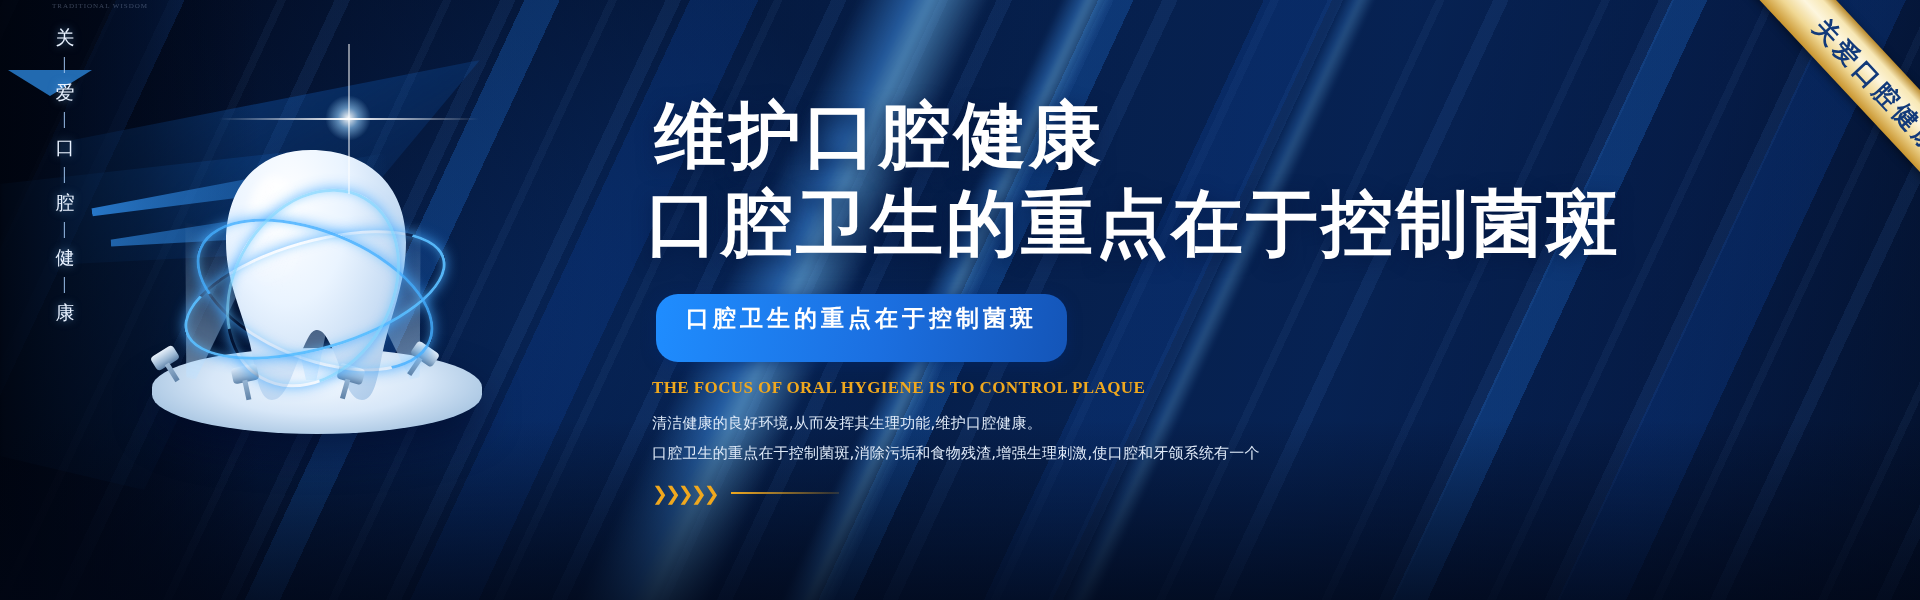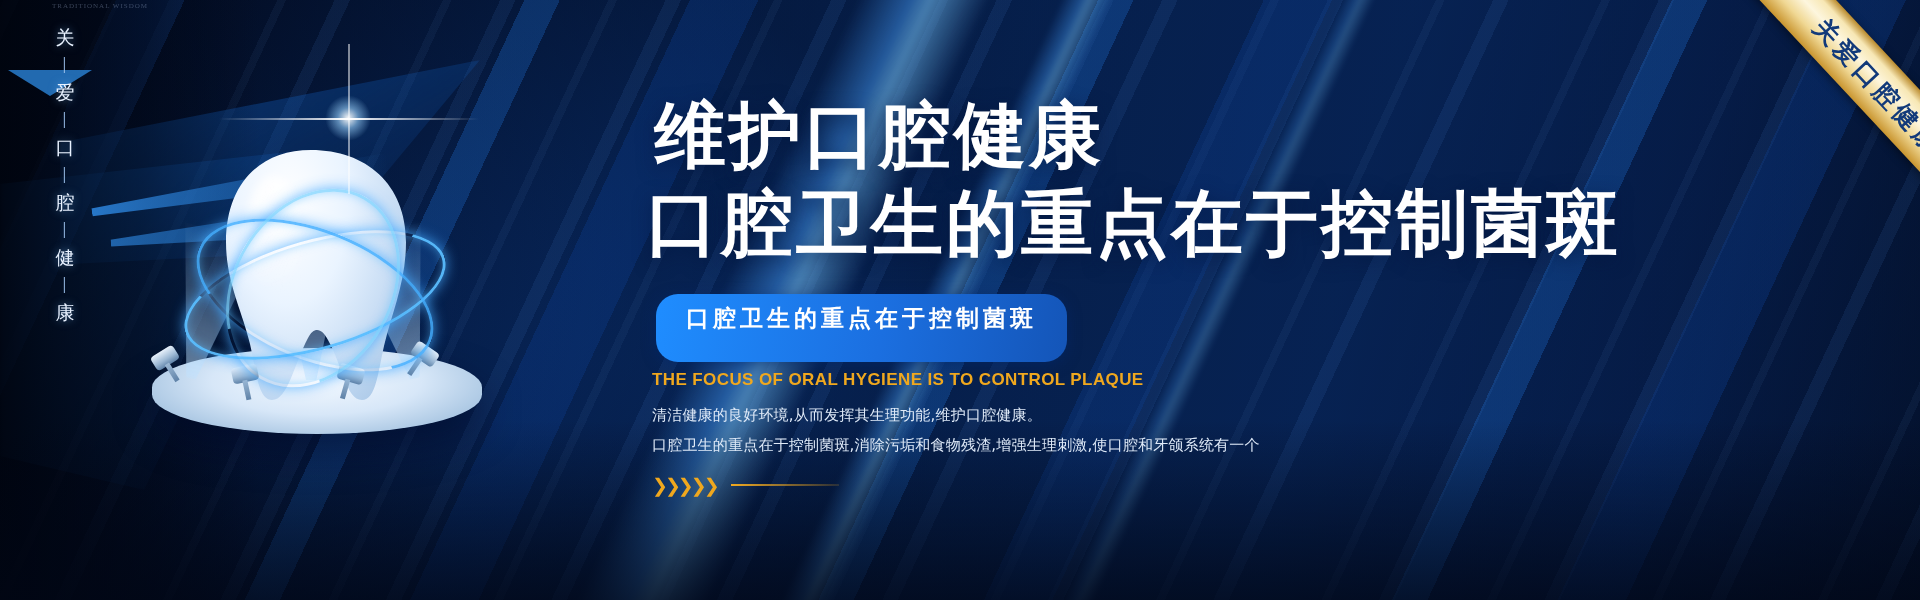--- a/index.html
+++ b/index.html
@@ -245,23 +245,23 @@
     border-radius:22px;
     background:linear-gradient(100deg, #1f8dff 0%, #1b6fe0 55%, #1455b8 100%);
     box-shadow:0 3px 14px rgba(0,40,110,.55);
   }
   .pill-text {
     color:#ffffff; font-size:23px; font-weight:bold; letter-spacing:4px;
     font-family:"DejaVu Sans", sans-serif; white-space:nowrap;
   }
 
   .eng {
-    margin-top:8px; margin-left:4px;
+    margin-top:16px; margin-left:4px;
     color:#f0a81e;
-    font-family:Liberation Sans, sans-serif;
+    font-family:Liberation Serif, serif;
     font-weight:bold;
     font-size:17px;
     letter-spacing:.4px;
     white-space:nowrap;
   }
 
   .para {
     margin-top:10px; margin-left:4px;
     color:#dfeaf8;
     font-family:"DejaVu Sans", sans-serif;

